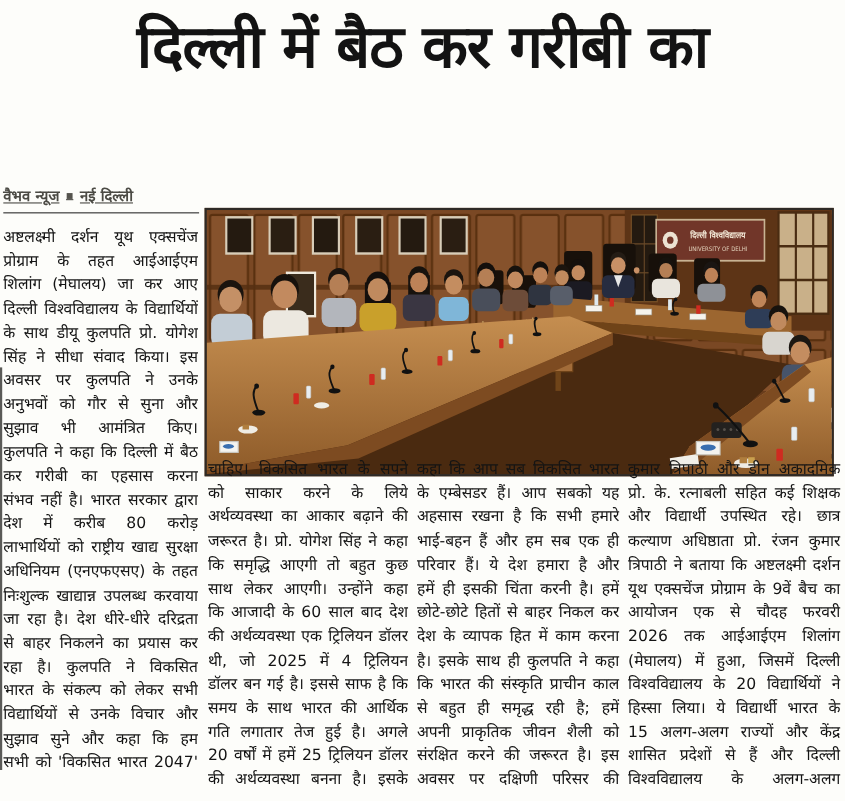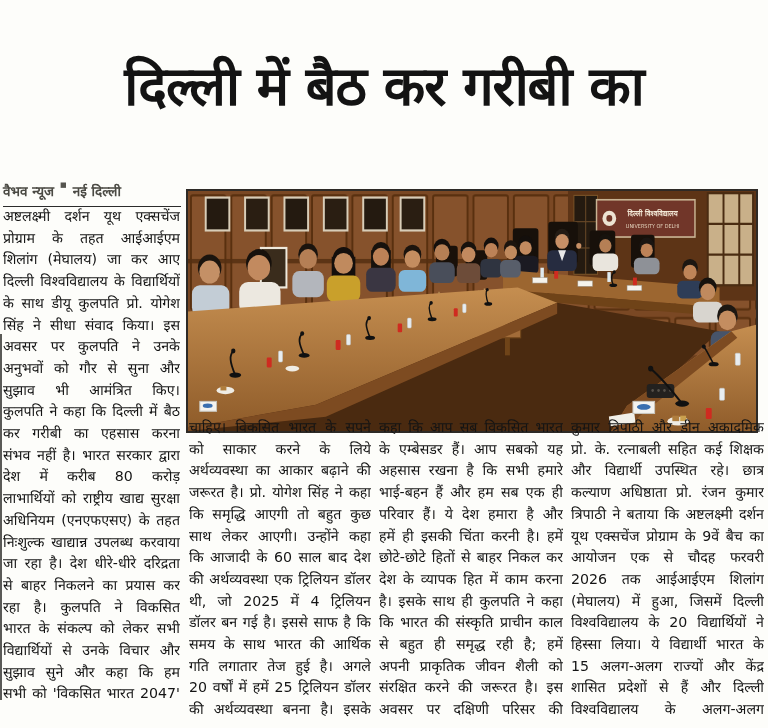--- a/index.html
+++ b/index.html
@@ -6,27 +6,26 @@
   body{
     width:768px;height:728px;position:relative;overflow:hidden;
     background:#fdfdfa;
     font-family:"DejaVu Sans","Liberation Sans",sans-serif;
   }
   .headline{
     position:absolute;top:4px;left:0;width:768px;
     text-align:center;font-weight:bold;color:#131313;
     font-size:54px;line-height:78px;letter-spacing:-1px;
     white-space:nowrap;
-    margin-top:44px;
   }
   .byline{
-    position:absolute;left:3px;top:182px;width:178px;
-    display:flex;align-items:flex-start;gap:6px;
+    position:absolute;left:3px;top:169px;width:178px;
+    display:flex;align-items:center;gap:6px;
     font-size:13.5px;font-weight:bold;color:#4b4a44;
-    border-bottom:1.6px solid #2b2b2b;padding-bottom:6px;
+    border-bottom:1.6px solid #2b2b2b;padding-bottom:6px;text-decoration:underline;
   }
   .byline .sep{font-size:7px;color:#55544e;line-height:1;}
   .col{
     position:absolute;text-align:justify;color:#141414;
     font-size:14.2px;line-height:21.7px;overflow:hidden;
     word-spacing:1px;
   }
   .col1{left:3px;top:206px;width:177px;height:494px;}
   .col2{left:189px;top:417px;width:182px;height:301px;}
   .col3{left:379px;top:417px;width:184px;height:301px;}

